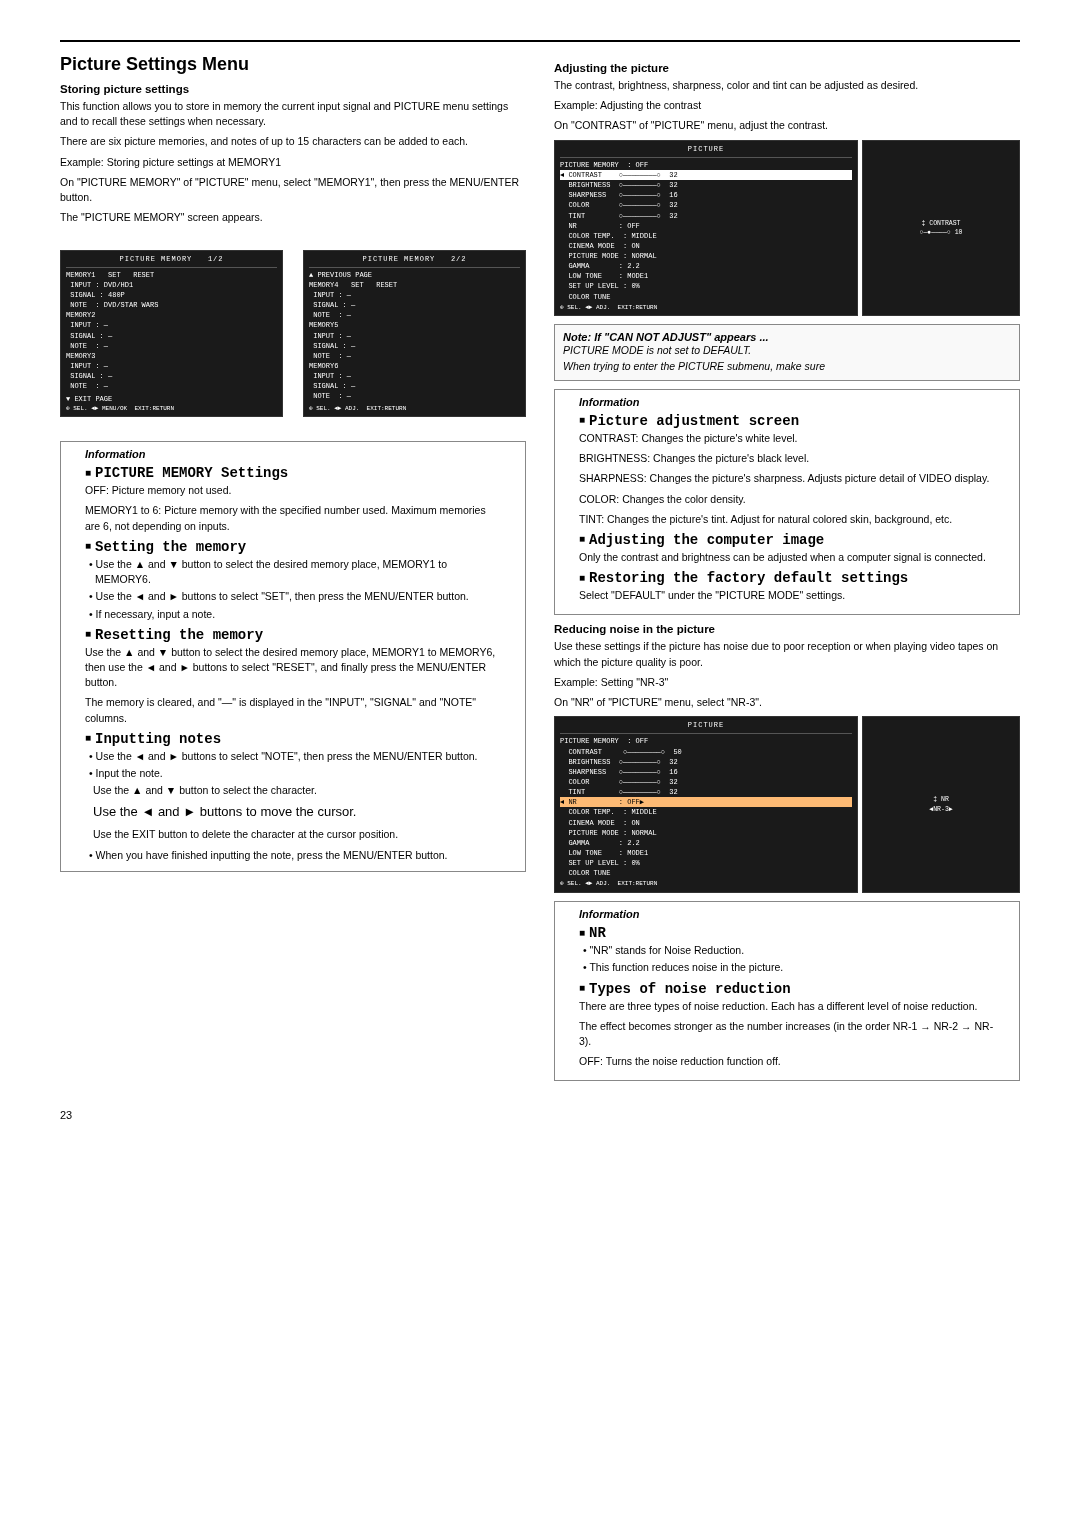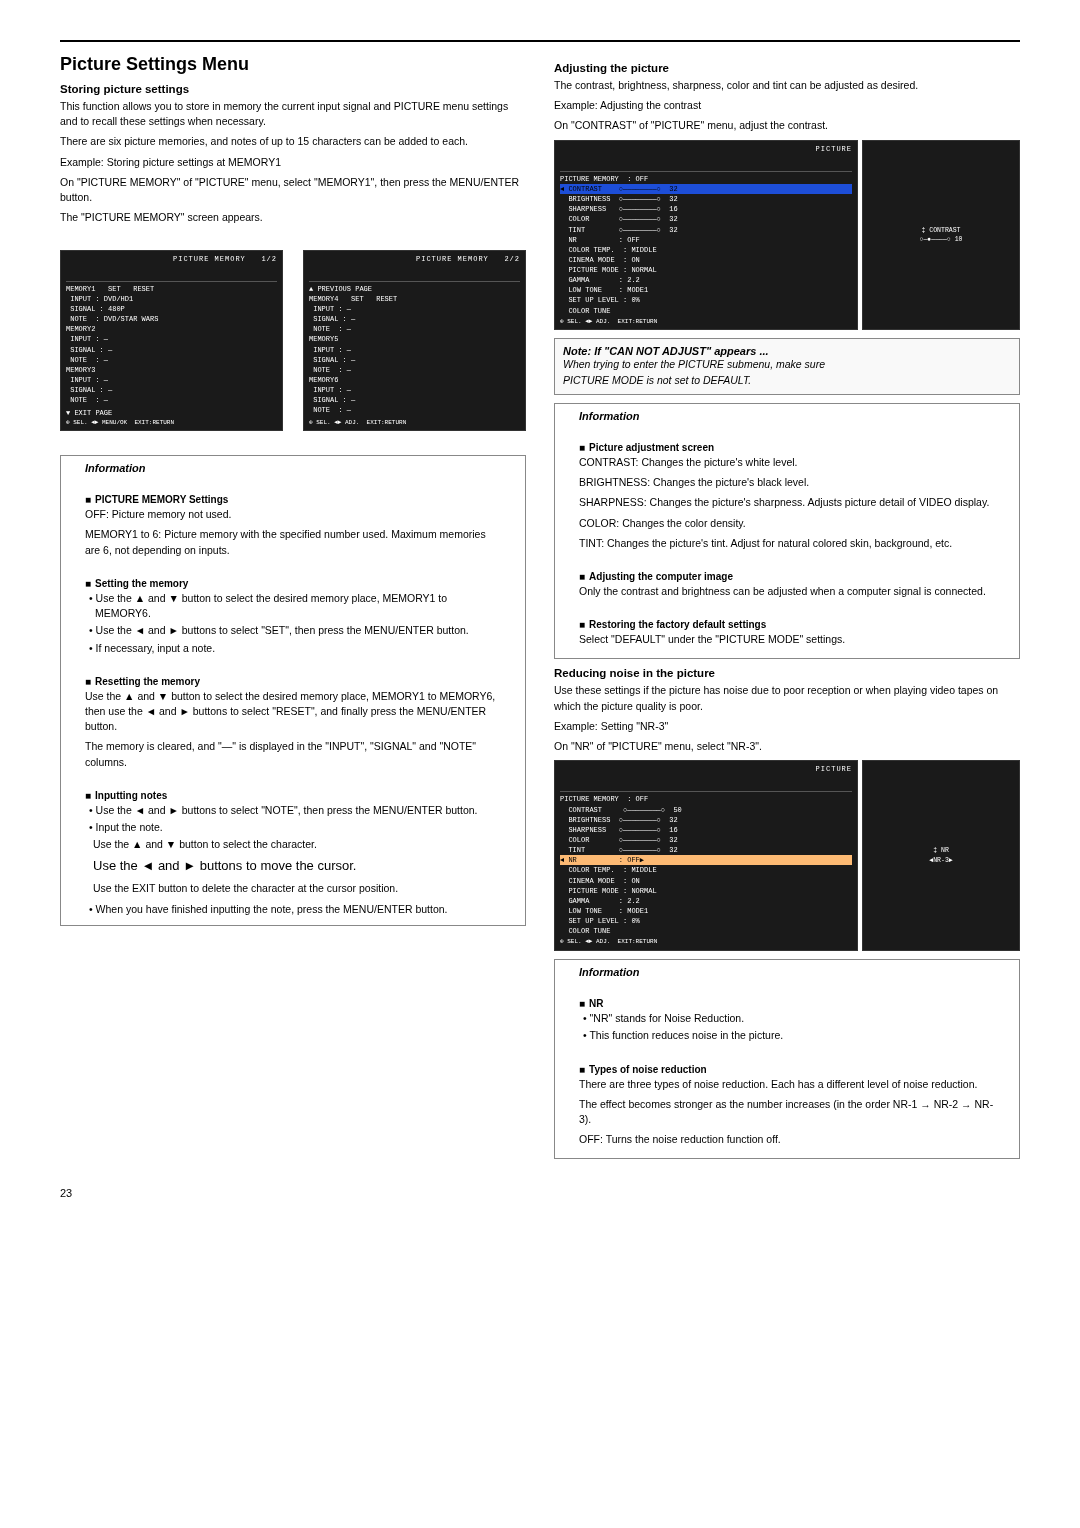--- a/index.html
+++ b/index.html
@@ -55,26 +55,27 @@
       background: #fff;
     }
     .info-box-title {
       font-style: italic;
       font-weight: bold;
       font-size: 11px;
       margin-bottom: 4px;
     }
     .info-subhead {
       font-weight: bold;
-      font-size: 10px;
-      margin-top: 20px;
+      font-size: 14px;
+      margin-top: 5px;
       margin-bottom: 2px;
       display: flex;
       align-items: center;
       gap: 4px;
+      font-family: Liberation Mono, monospace;
     }
     .info-subhead::before {
       content: '■';
       font-size: 10px;
     }
     .bullet-dot {
       font-size: 10.5px;
       line-height: 1.45;
       margin-bottom: 2px;
       padding-left: 10px;
@@ -92,25 +93,25 @@
       flex: 1;
       border: 1px solid #333;
       background: #1a1a1a;
       color: #fff;
       font-size: 7px;
       font-family: 'Courier New', monospace;
       padding: 3px 5px;
       line-height: 1.45;
     }
     .screen-title-bar {
-      text-align: right;
+      text-align: center;
       font-size: 7px;
       border-bottom: 1px solid #555;
       margin-bottom: 2px;
-      padding-bottom: 17px;
+      padding-bottom: 3px;
       letter-spacing: 1px;
     }
     .note-box {
       border: 1px solid #888;
       padding: 6px 8px;
       margin: 8px 0;
       background: #f9f9f9;
     }
     .note-title {
       font-style: italic;
@@ -214,21 +215,21 @@
 
       <h2 class="subsection">Adjusting the picture</h2>
       <p>The contrast, brightness, sharpness, color and tint can be adjusted as desired.</p>
       <p>Example: Adjusting the contrast</p>
       <p>On "CONTRAST" of "PICTURE" menu, adjust the contrast.</p>
 
       <div style="display:flex;gap:4px;margin:6px 0;">
         <div class="screen-block" style="flex:2;">
           <div class="screen-title-bar">PICTURE</div>
           <div>PICTURE MEMORY &nbsp;: OFF</div>
-          <div style="background:#1d4ed8;color:#000;">◄ CONTRAST &nbsp;&nbsp; ○————————○ &nbsp;32</div>
+          <div style="background:#ffffff;color:#000;">◄ CONTRAST &nbsp;&nbsp; ○————————○ &nbsp;32</div>
           <div>&nbsp; BRIGHTNESS &nbsp;○————————○ &nbsp;32</div>
           <div>&nbsp; SHARPNESS &nbsp;&nbsp;○————————○ &nbsp;16</div>
           <div>&nbsp; COLOR &nbsp;&nbsp;&nbsp;&nbsp;&nbsp;&nbsp;○————————○ &nbsp;32</div>
           <div>&nbsp; TINT &nbsp;&nbsp;&nbsp;&nbsp;&nbsp;&nbsp;&nbsp;○————————○ &nbsp;32</div>
           <div>&nbsp; NR &nbsp;&nbsp;&nbsp;&nbsp;&nbsp;&nbsp;&nbsp;&nbsp;&nbsp;: OFF</div>
           <div>&nbsp; COLOR TEMP. &nbsp;: MIDDLE</div>
           <div>&nbsp; CINEMA MODE &nbsp;: ON</div>
           <div>&nbsp; PICTURE MODE : NORMAL</div>
           <div>&nbsp; GAMMA &nbsp;&nbsp;&nbsp;&nbsp;&nbsp;&nbsp;: 2.2</div>
           <div>&nbsp; LOW TONE &nbsp;&nbsp;&nbsp;: MODE1</div>
@@ -238,22 +239,22 @@
         </div>
         <div class="screen-block" style="flex:1;display:flex;align-items:center;justify-content:center;">
           <div style="font-size:6.5px;text-align:center;">‡ CONTRAST<br>○—●————○ 10</div>
         </div>
       </div>
 
       <div class="note-box">
         <div>
           <span class="note-title"><em><strong>Note:</strong> If "CAN NOT ADJUST" appears ...</em></span>
         </div>
+        <div class="note-body-italic">PICTURE MODE is not set to DEFAULT.</div>
         <div class="note-body-italic">When trying to enter the PICTURE submenu, make sure</div>
-        <div class="note-body-italic">PICTURE MODE is not set to DEFAULT.</div>
       </div>
 
       <div class="info-box">
         <div class="info-box-title">Information</div>
 
         <div class="info-subhead">Picture adjustment screen</div>
         <p>CONTRAST: Changes the picture's white level.</p>
         <p>BRIGHTNESS: Changes the picture's black level.</p>
         <p>SHARPNESS: Changes the picture's sharpness. Adjusts picture detail of VIDEO display.</p>
         <p>COLOR: Changes the color density.</p>

